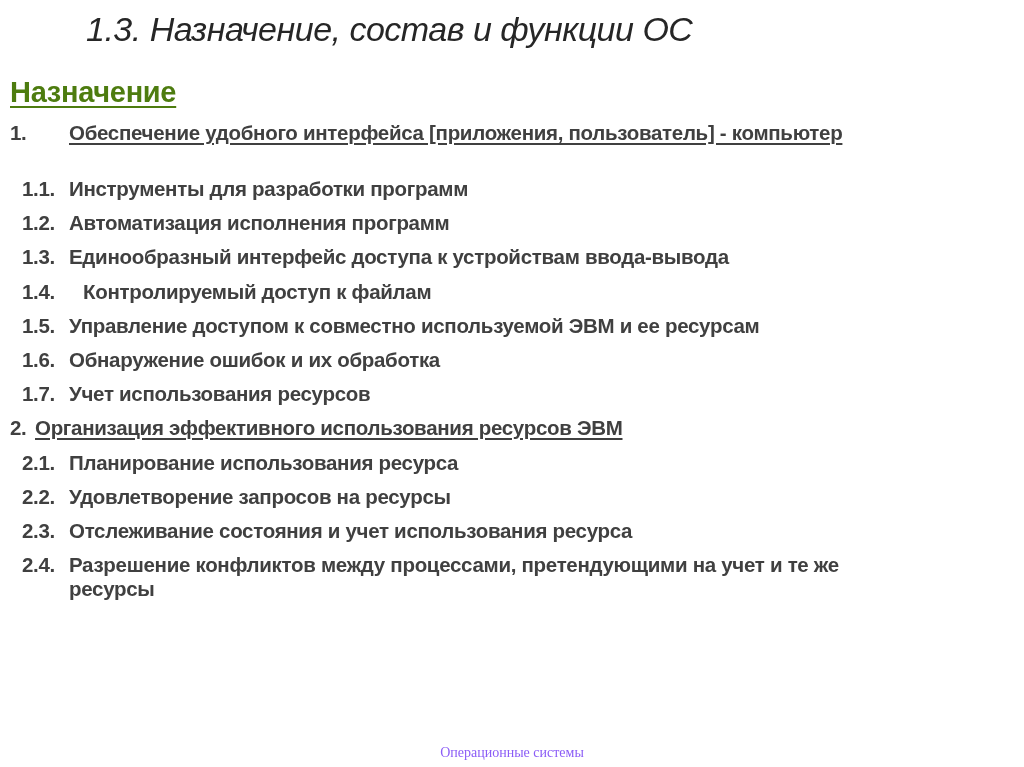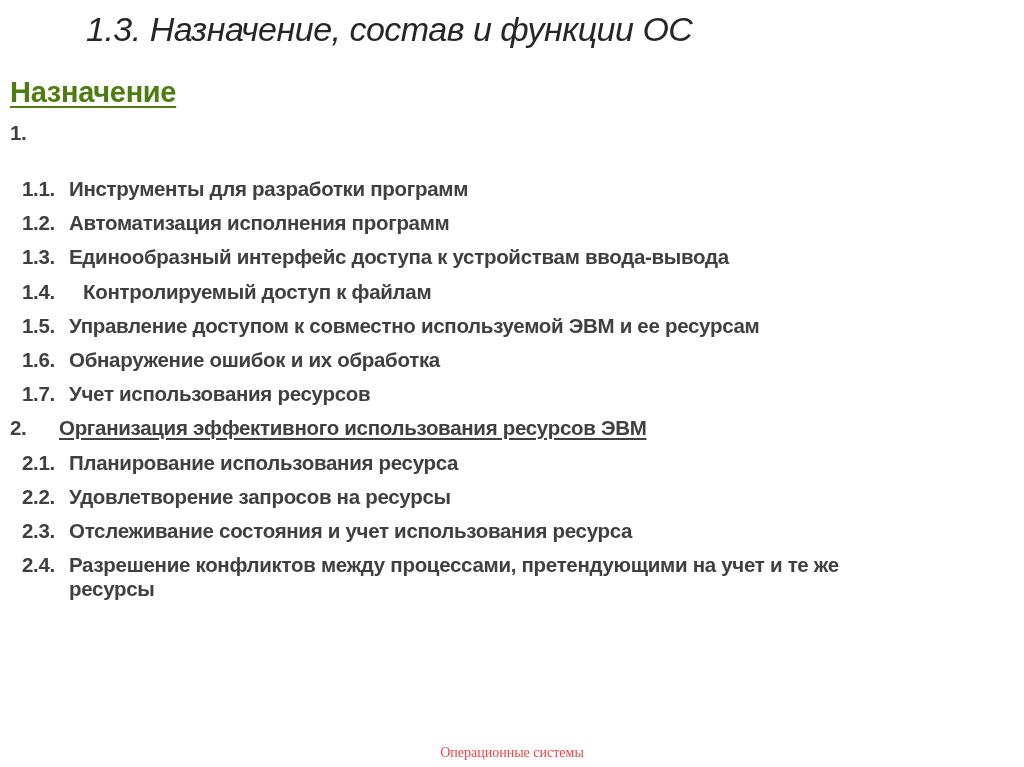--- a/index.html
+++ b/index.html
@@ -21,32 +21,33 @@
     }
     .row {
       position: absolute; font-size: 20.5px; font-weight: bold; color: #404040;
       white-space: nowrap; letter-spacing: -0.3px;
     }
     .num { position: absolute; left: 0; top: 0; }
     .txt { position: absolute; top: 0; }
     .ul { text-decoration: underline; text-underline-offset: 3px; }
     .footer {
       position: absolute; left: 0; width: 1024px; top: 745px; text-align: center;
-      font-family: "Liberation Serif", serif; font-size: 14px; color: #ef4444;
+      font-family: "Liberation Serif", serif; font-size: 14px; color: #8b5cf6;
     }
   </style>
 </head>
 <body>
 
 <div>
   <div class="title">1.3. Назначение, состав и функции ОС</div>
   <div class="section-heading">Назначение</div>
 
   <div class="row" style="left:10px; top:121px; width:1000px; height:50px;">
     <span class="num">1.</span>
+    <span class="txt ul" style="left:59px;">Обеспечение удобного интерфейса [приложения, пользователь] - компьютер</span>
   </div>
 
   <div class="row" style="left:22px; top:177px;">
     <span class="num">1.1.</span>
     <span class="txt" style="left:47px;">Инструменты для разработки программ</span>
   </div>
   <div class="row" style="left:22px; top:211px;">
     <span class="num">1.2.</span>
     <span class="txt" style="left:47px;">Автоматизация исполнения программ</span>
   </div>
@@ -66,21 +67,21 @@
     <span class="num">1.6.</span>
     <span class="txt" style="left:47px;">Обнаружение ошибок и их обработка</span>
   </div>
   <div class="row" style="left:22px; top:382px;">
     <span class="num">1.7.</span>
     <span class="txt" style="left:47px;">Учет использования ресурсов</span>
   </div>
 
   <div class="row" style="left:10px; top:416px;">
     <span class="num">2.</span>
-    <span class="txt ul" style="left:25px;margin-left:24px;">Организация эффективного использования ресурсов ЭВМ</span>
+    <span class="txt ul" style="left:25px;">Организация эффективного использования ресурсов ЭВМ</span>
   </div>
 
   <div class="row" style="left:22px; top:451px;">
     <span class="num">2.1.</span>
     <span class="txt" style="left:47px;">Планирование использования ресурса</span>
   </div>
   <div class="row" style="left:22px; top:485px;">
     <span class="num">2.2.</span>
     <span class="txt" style="left:47px;">Удовлетворение запросов на ресурсы</span>
   </div>

